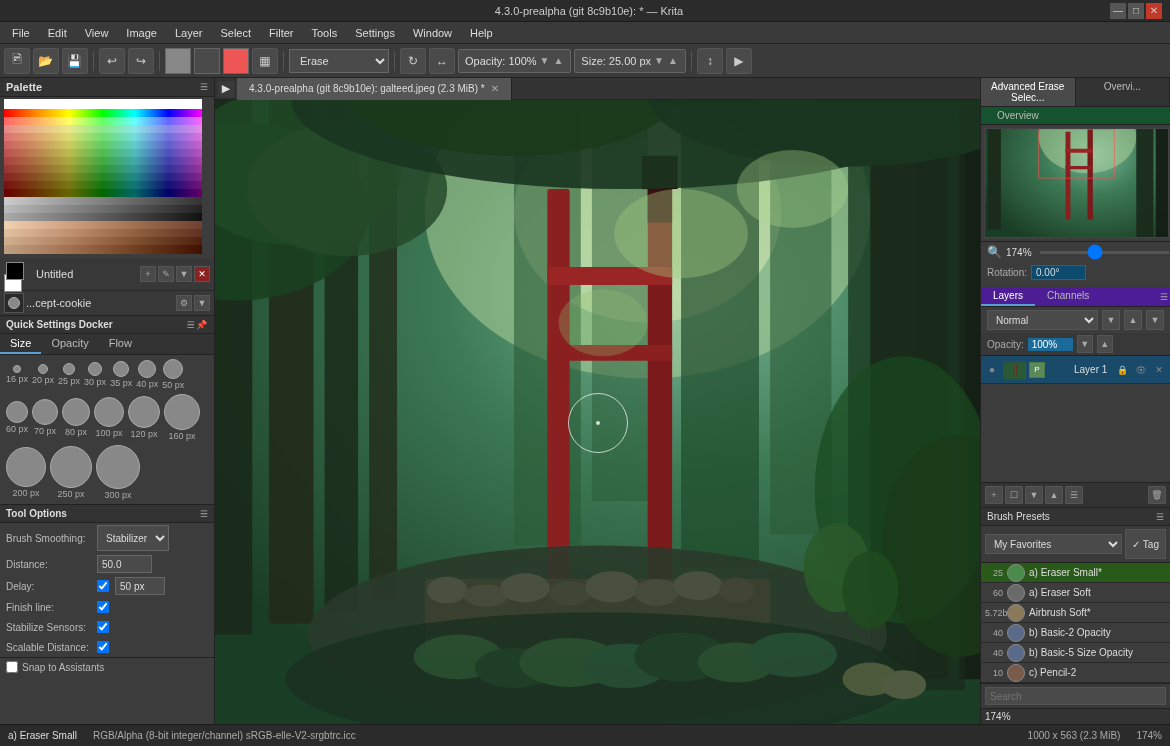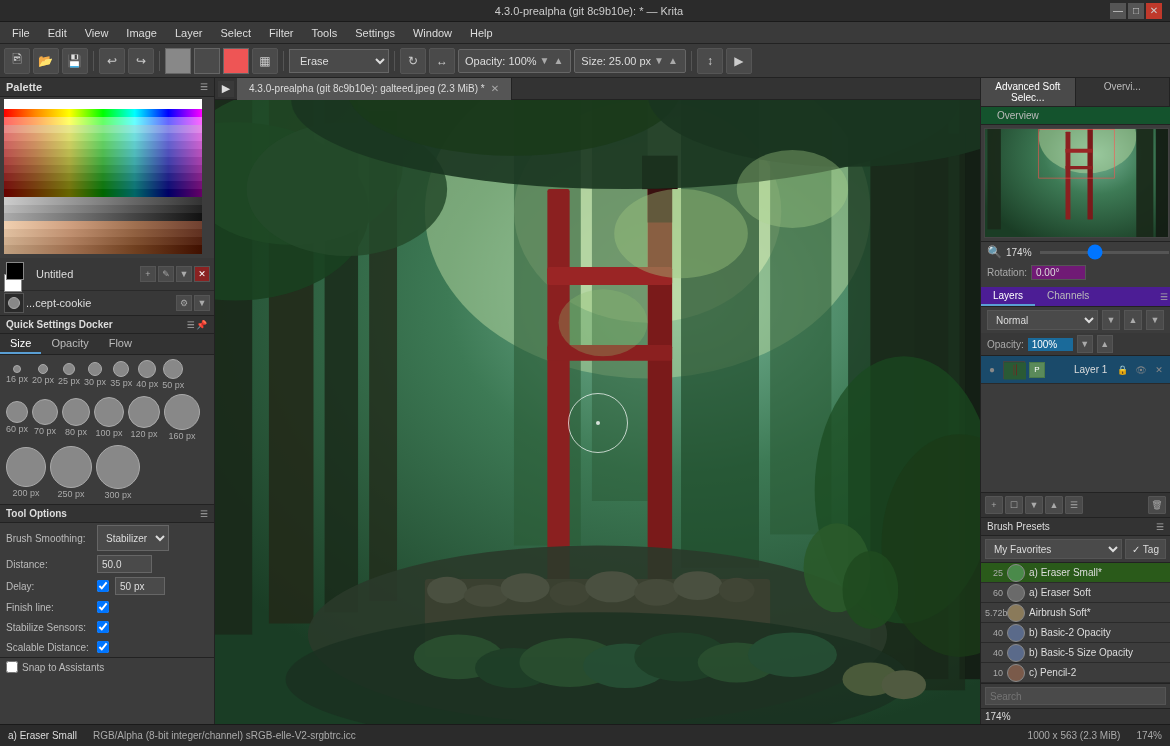--- a/index.html
+++ b/index.html
@@ -325,21 +325,21 @@
       cursor: pointer;
     }
     #rotation-row {
       display: flex;
       align-items: center;
       padding: 3px 6px;
       gap: 4px;
     }
     .rotation-label { font-size: 10px; color: #aaa; }
     .rotation-value {
-      background: #701a75;
+      background: #0c4a6e;
       border: 1px solid #555;
       color: #ddd;
       font-size: 10px;
       padding: 1px 4px;
       width: 55px;
     }
 
     
     #layer-panel-tabs {
       display: flex;
@@ -431,21 +431,21 @@
       padding: 3px 4px;
       border-bottom: 1px solid #222;
       background: #3a3a3a;
     }
     .bp-folder-select {
       background: #4a4a4a; border: 1px solid #555; color: #ddd;
       font-size: 10px; height: 20px; flex: 1; padding: 0 4px;
     }
     .bp-tag-btn {
       background: #4a4a4a; border: 1px solid #555; color: #ddd;
-      font-size: 10px; height: 20px; padding: 0 6px; cursor: pointer;
+      font-size: 10px; height: 30px; padding: 0 6px; cursor: pointer;
     }
     .bp-list { }
     .bp-item {
       display: flex; align-items: center; gap: 4px;
       padding: 2px 4px;
       border-bottom: 1px solid #2a2a2a;
       cursor: pointer;
       height: 20px;
     }
     .bp-item.selected { background: #2a5a1a; }
@@ -985,21 +985,21 @@
       
       <div id="brush-cursor">
         <div id="brush-cursor-inner"></div>
       </div>
     </div>
   </div>
 
   <div id="right-panel">
 
     <div id="right-top-tabs">
-      <div class="right-top-tab active">Advanced Soft Selec...</div>
+      <div class="right-top-tab active">Advanced Erase Selec...</div>
       <div class="right-top-tab">Overvi...</div>
     </div>
 
     <div id="overview-section">
       <div style="font-size:10px;color:#bbb;padding:3px 16px;background:#14532d;border-bottom:1px solid #222;">Overview</div>
       <div id="overview-thumb">
         <svg width="185" height="108" viewBox="0 0 750 580" preserveAspectRatio="xMidYMid slice">
           <rect x="0" y="0" width="750" height="580" fill="url(#forestBg)"></rect>
           <ellipse cx="420" cy="100" rx="200" ry="150" fill="#b8d8a0" opacity="0.5"></ellipse>
           <rect x="10" y="-20" width="55" height="500" fill="#1a2a1a" opacity="0.95"></rect>

